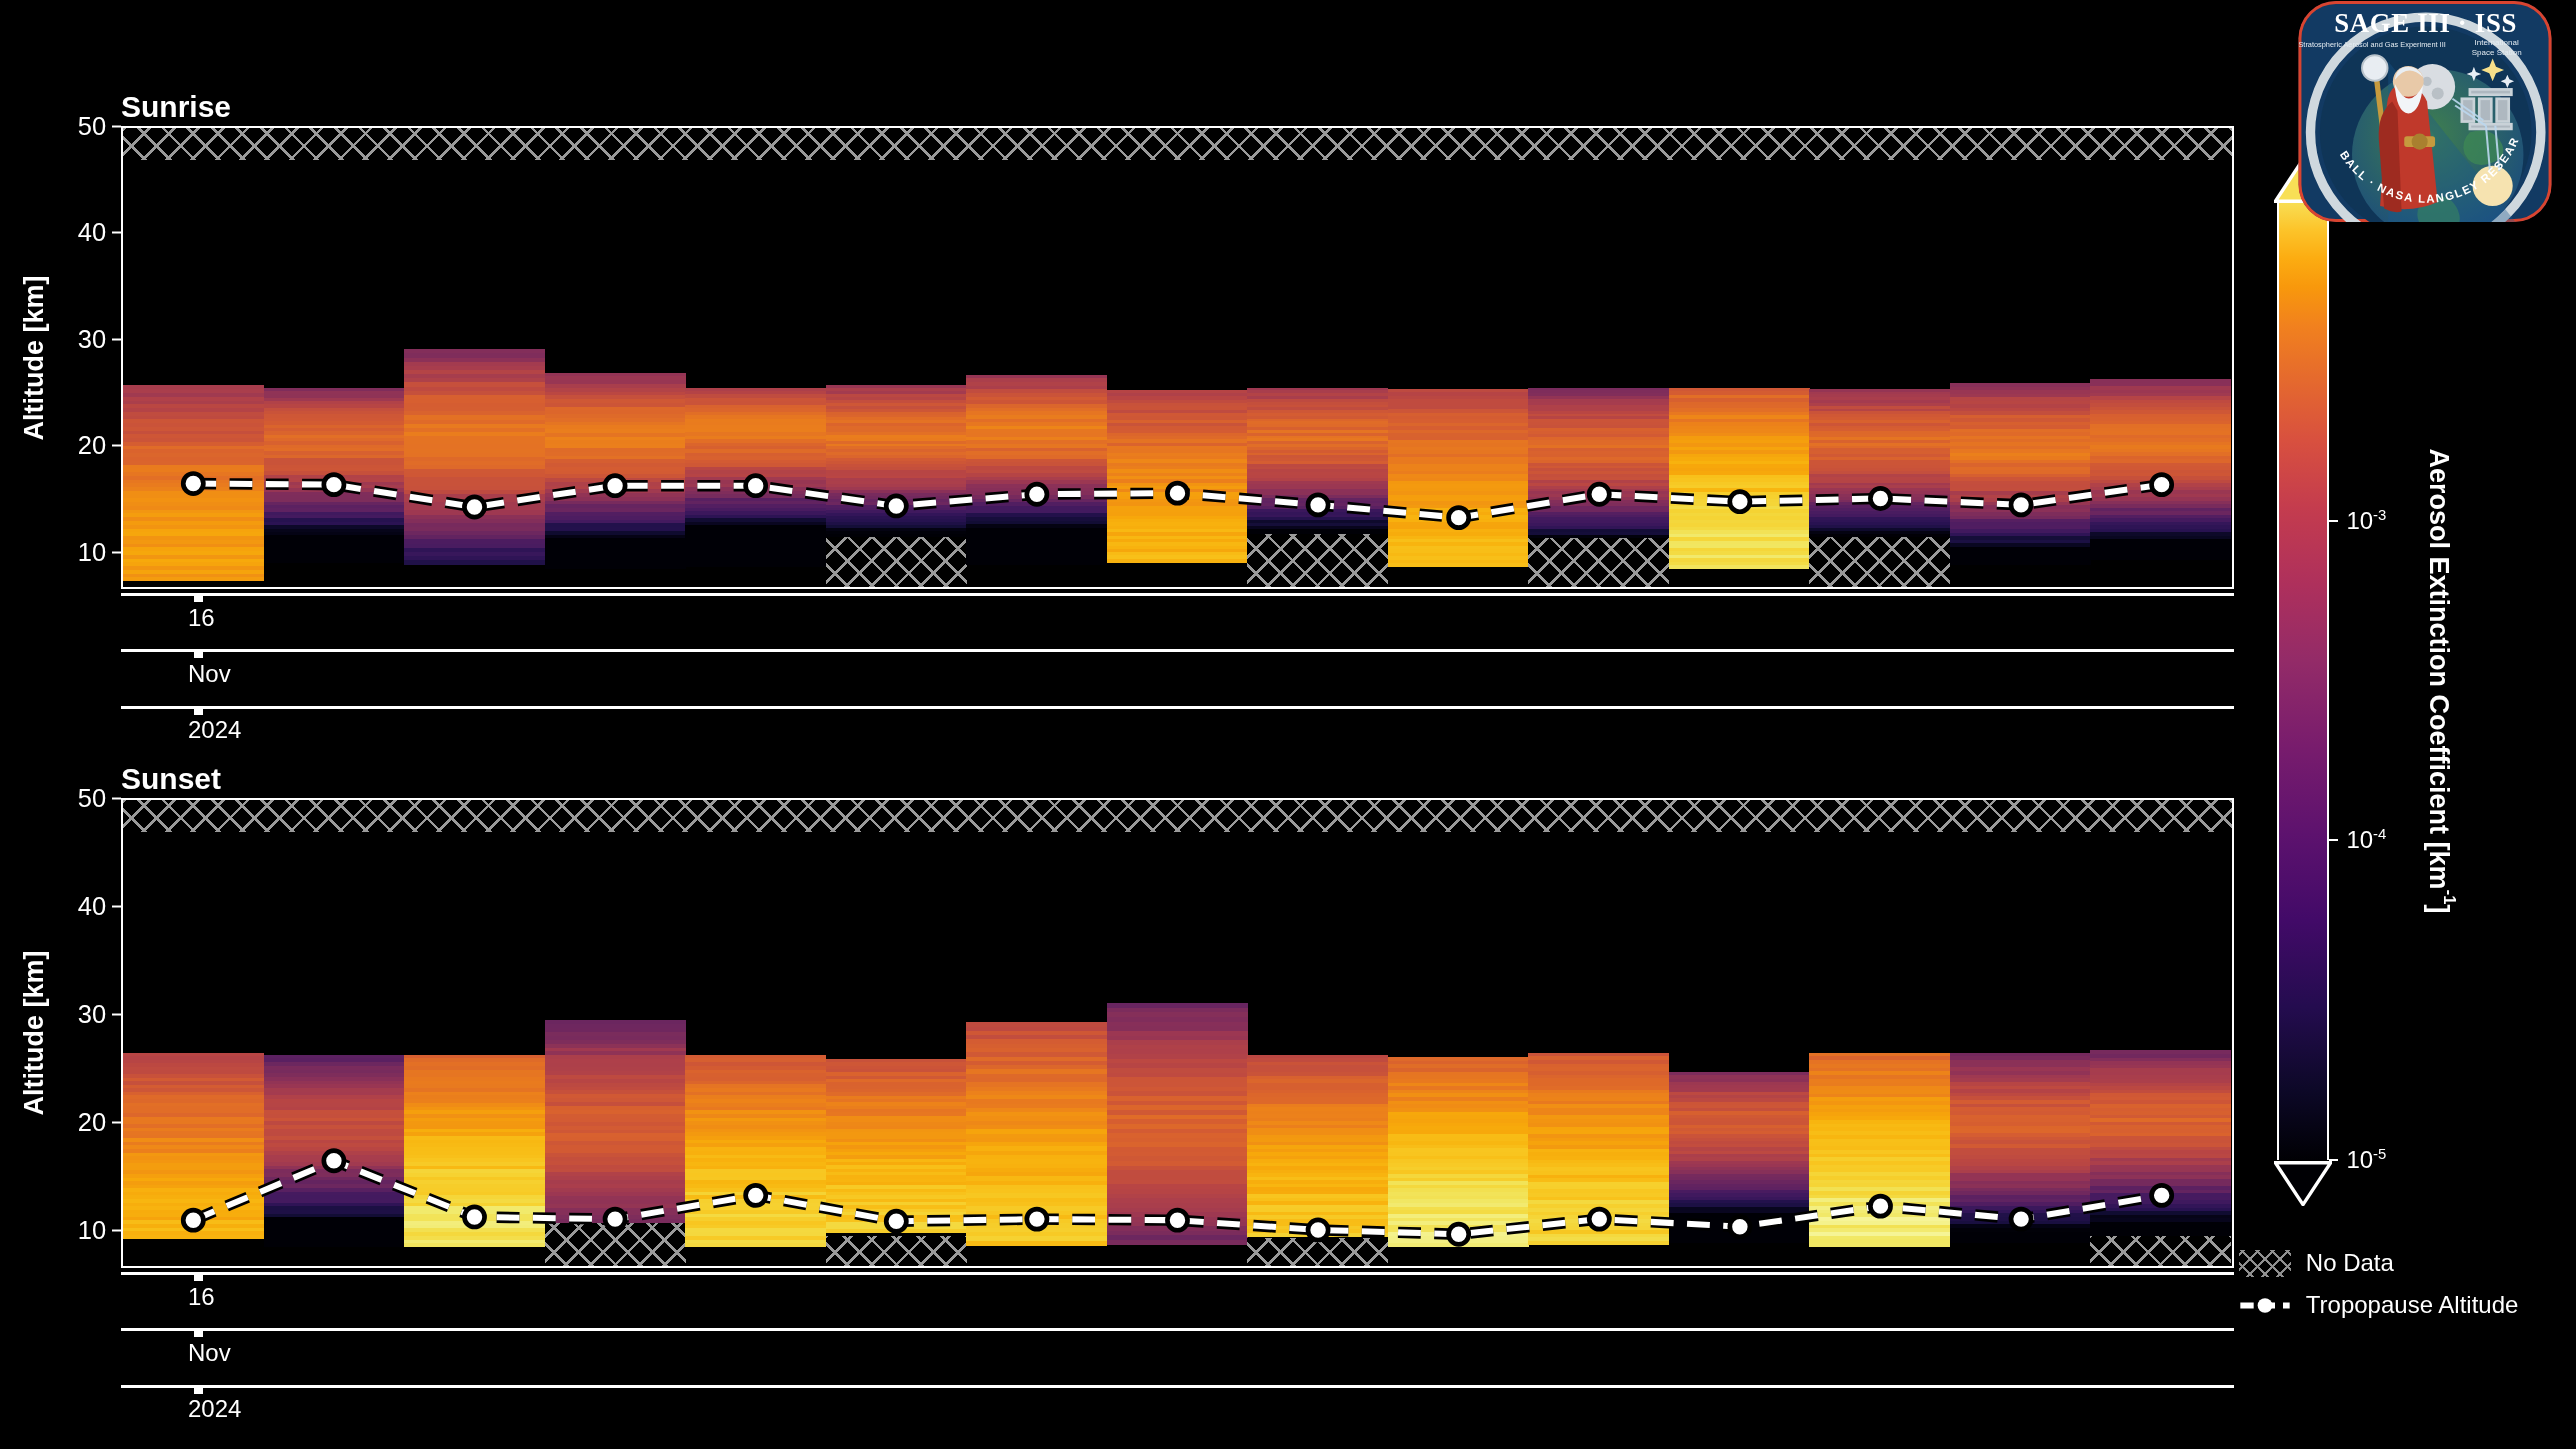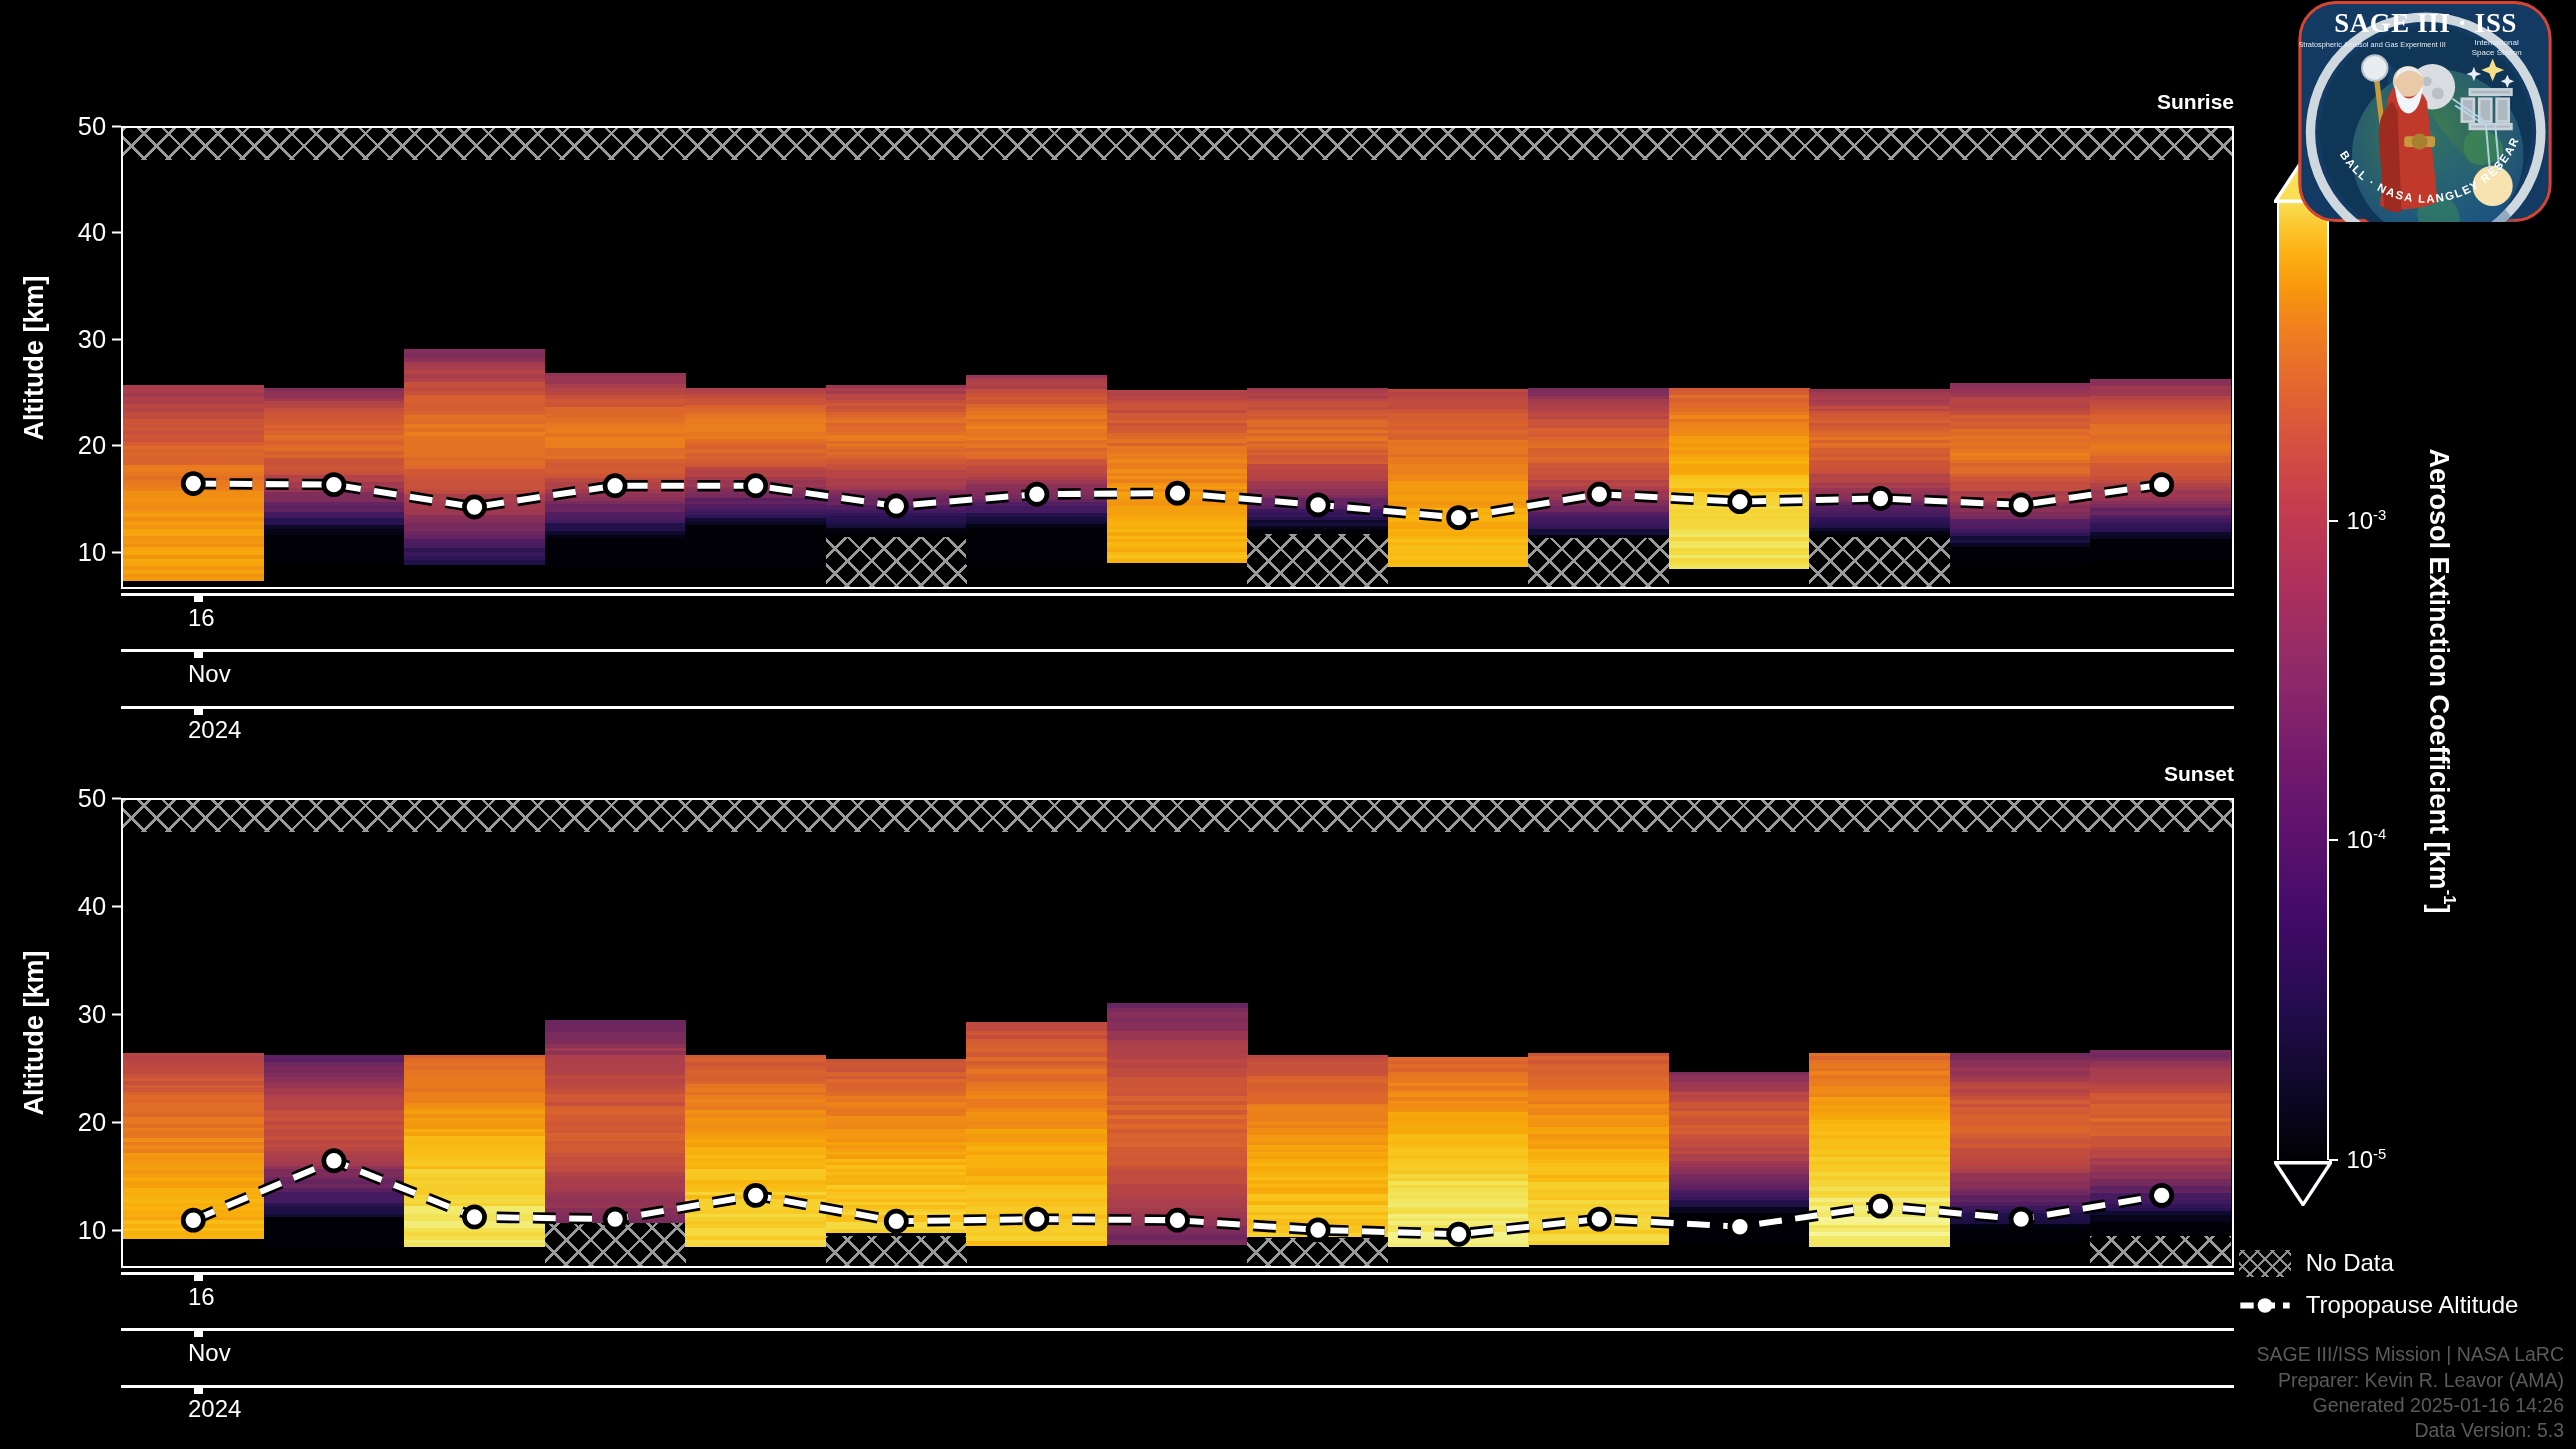--- a/index.html
+++ b/index.html
@@ -8,22 +8,22 @@
        font-family:"Liberation Sans","DejaVu Sans",sans-serif;color:#fff;}
 
   .fig{position:absolute;inset:0;background:#000;}
 
   
   #fig-title{position:absolute;left:0;top:23px;width:2234px;text-align:center;
     font-size:42px;font-weight:bold;letter-spacing:-0.3px;color:#fff;}
 
   
   .panel{position:absolute;}
-  .panel-title{position:absolute;left:0;width:100%;text-align:right;
-    font-size:21px;font-weight:bold;color:#fff;top:-36px;}
+  .panel-title{position:absolute;left:0;width:100%;text-align:left;
+    font-size:30px;font-weight:bold;color:#fff;top:-36px;}
 
   .axes{position:absolute;background:#000;border:2.7px solid #fff;box-sizing:border-box;
         overflow:hidden;}
 
   .ylabel{position:absolute;writing-mode:vertical-rl;transform:rotate(180deg);
     font-size:27px;font-weight:bold;color:#fff;white-space:nowrap;}
 
   .ytick{position:absolute;right:100%;transform:translateY(-50%);
     font-size:25.5px;color:#fff;text-align:right;white-space:nowrap;padding-right:14.8px;}
   .ytick::after{content:"";position:absolute;right:0;top:50%;width:9.4px;height:2px;
@@ -1839,26 +1839,20 @@
       <span class="lgkey">
         <svg width="52" height="27" viewBox="0 0 78 40">
           <line x1="2" y1="20" x2="76" y2="20" stroke="#fff" stroke-width="9" stroke-dasharray="20 12" stroke-linecap="butt"></line>
           <circle cx="39" cy="20" r="11" fill="#fff"></circle>
         </svg>
       </span>
       <span class="lgtxt">Tropopause Altitude</span>
     </div>
   </div>
 
-  <div id="footer">
-    <div>SAGE III/ISS Mission | NASA LaRC</div>
-    <div>Preparer: Kevin R. Leavor (AMA)</div>
-    <div>Generated 2025-01-16 14:26</div>
-    <div>Data Version: 5.3</div>
-  </div>
 
   <div id="patch" style="left:2294px;top:1.3px;width:262px;height:221px;">
     <svg width="262" height="221" viewBox="0 0 390 330">
       <defs>
         <clipPath id="pclip">
             <rect x="6" y="0" width="378" height="330" rx="56"></rect>
           </clipPath>
         <radialGradient id="earthg" cx="45%" cy="38%" r="62%">
           <stop offset="0%" stop-color="#3f7f4f"></stop>
             <stop offset="100%" stop-color="#1d4f7a"></stop>

